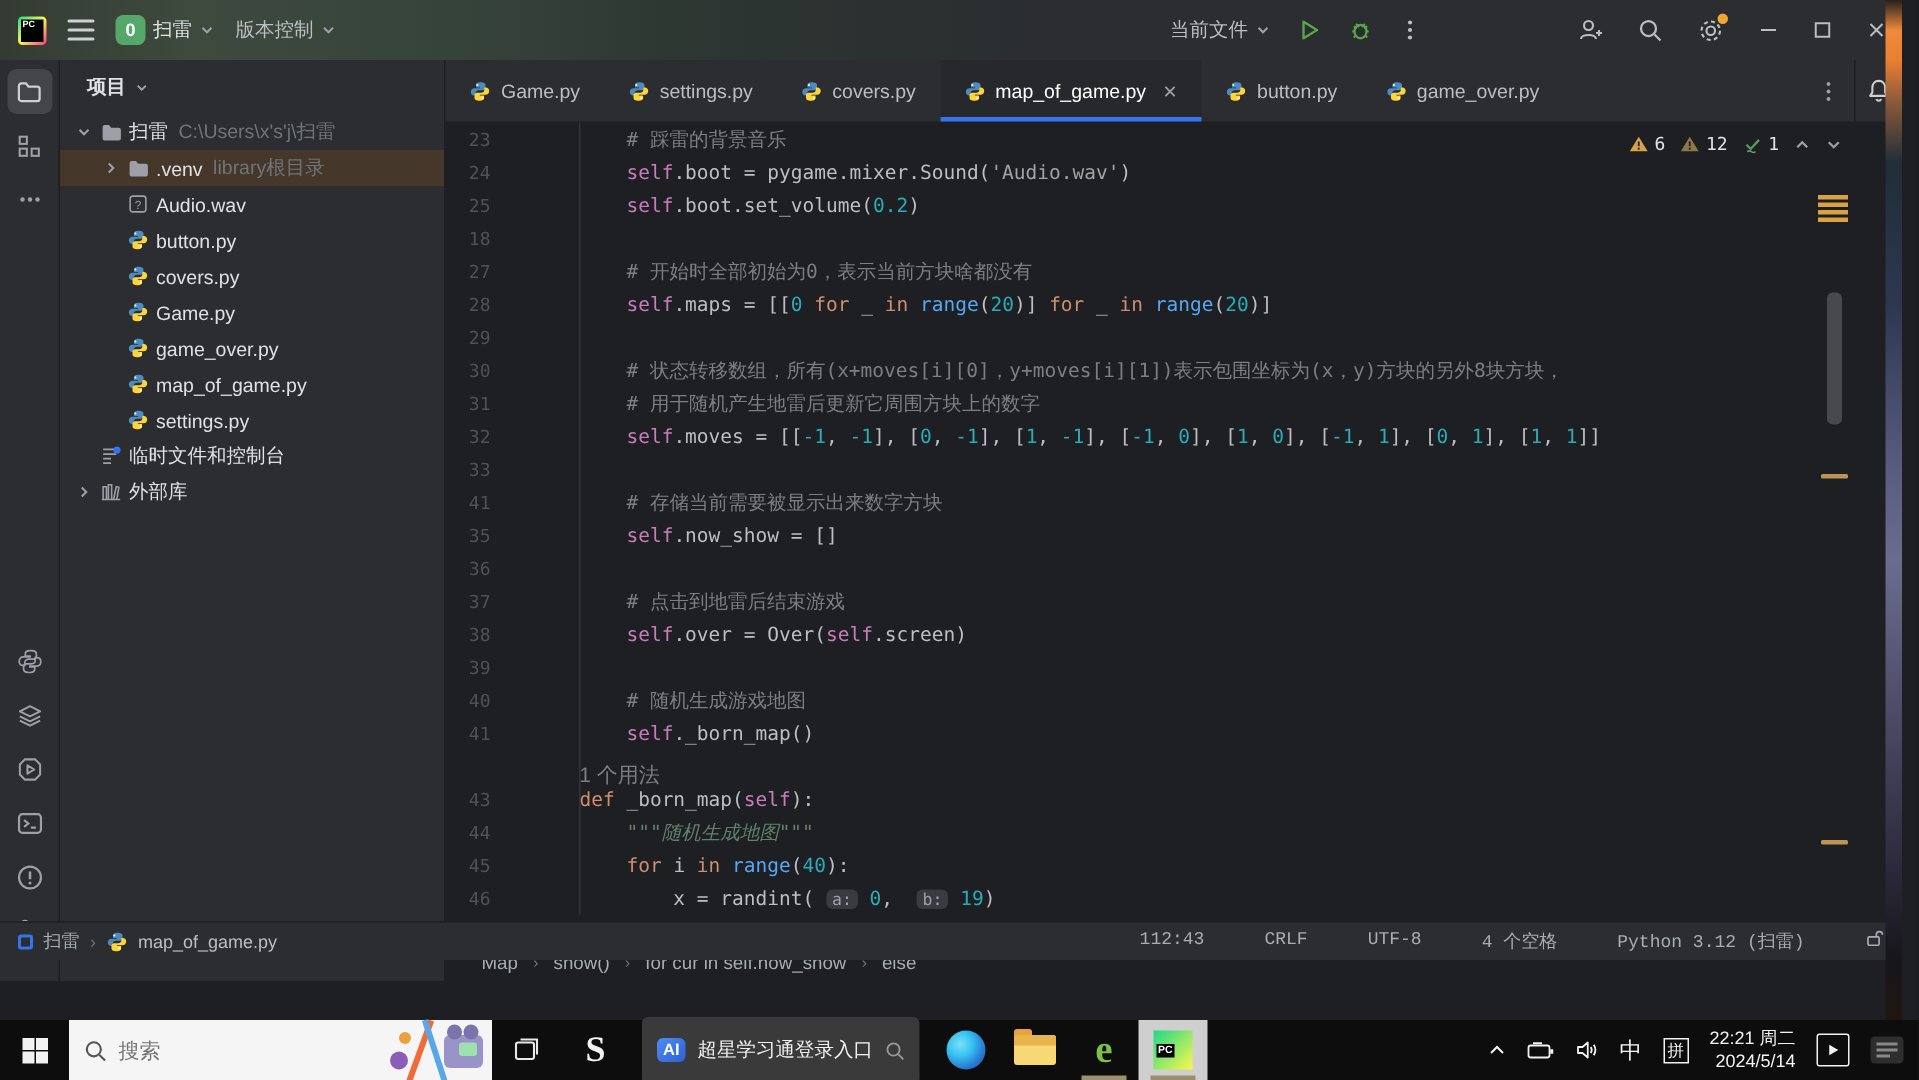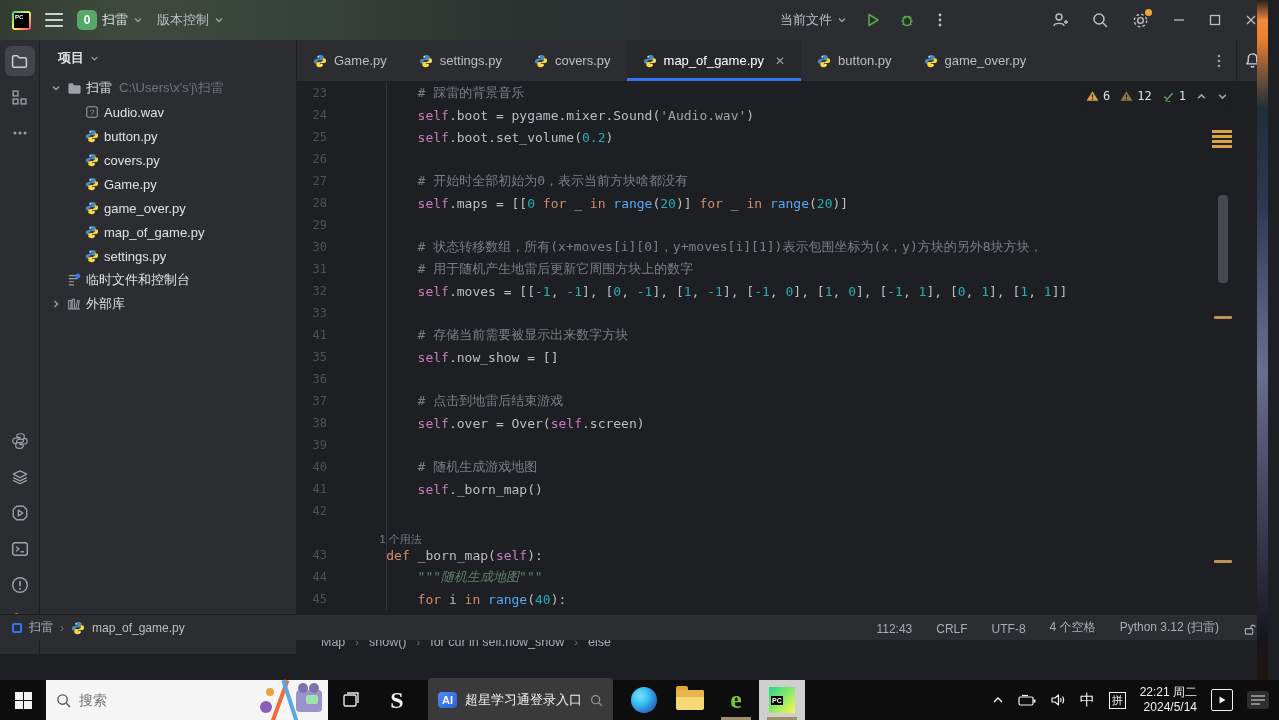--- a/index.html
+++ b/index.html
@@ -48,21 +48,21 @@
   .tab { display:flex; align-items:center; gap:7px; padding:0 16px; font-size:13px; color:#BCBEC4; position:relative; cursor:pointer; }
   .tab.active { color:#FFFFFF; background:#26282B; }
   .tab.active::after { content:""; position:absolute; left:0; right:0; bottom:0; height:3px; background:#3574F0; }
   .tab .x { color:#9DA0A8; margin-left:4px; font-size:12px; }
   .tab-right { margin-left:auto; display:flex; align-items:center; }
   .bell-sec { width:32px; height:100%; display:flex; align-items:center; justify-content:center; border-left:1px solid #1E1F22; cursor:pointer; }
   #code { position:relative; height:548px; overflow:hidden; font-family:"DejaVu Sans Mono","Liberation Mono",monospace; font-size:13px; }
   .cl { height:22px; display:flex; align-items:center; }
   .cl .num { width:30px; text-align:right; color:#4D5259; flex:none; font-size:12px; }
   .cl .src { margin-left:28px; white-space:pre; color:#BCBEC4; }
-  .cl.inlay .src { color:#7A7E85; font-size:11px; font-family:"Liberation Sans",sans-serif;margin-top:12px; }
+  .cl.inlay .src { color:#7A7E85; font-size:14px; font-family:"Liberation Sans",sans-serif;margin-top:12px; }
   .tok-d { color:#BCBEC4;text-align:right; } .tok-c { color:#7A7E85; } .tok-k { color:#CF8E6D; }
   .tok-s { color:#C77DBB; } .tok-n { color:#2AACB8; } .tok-st { color:#a3a3a3; }
   .tok-f { color:#56A8F5; } .tok-doc { color:#5F826B; font-style:italic; }
   .tok-h { color:#9DA0A8; background:#393B40; border-radius:4px; padding:0 4px; font-size:11px; }
   .indent-guide { position:absolute; left:89px; top:0; bottom:20px; width:1px; background:#313438; }
   
   #inspections { position:absolute; right:36px; top:5px; display:flex; align-items:center; gap:10px; font-size:12px; color:#DFE1E5; background:#1E1F22; padding:2px 4px; border-radius:4px; }
   #inspections .grp { display:flex; align-items:center; gap:4px; cursor:pointer; }
   
   .err-stack { position:absolute; right:36px; top:48px; width:20px; cursor:pointer; }
@@ -71,21 +71,21 @@
   .dash { position:absolute; right:36px; width:18px; height:3px; background:#BE9452; border-radius:1px; }
   .hthumb { position:absolute; left:200px; top:541px; width:643px; height:7px; background:#47494E; border-radius:4px; cursor:pointer; }
   
   #crumbs { height:24px; display:flex; align-items:center; gap:10px; padding-left:24px; font-size:12.5px; color:#A8ADB4; background:#1E1F22; }
   #crumbs .sep { color:#6F737A; font-size:11px; }
   .crumb { cursor:pointer; }
   
   #statusbar { position:absolute; left:0; bottom:40px; width:1268px; height:26px; background:#2B2D30; border-top:1px solid #1E1F22;
     display:flex; align-items:center; font-size:12px; color:#A8ADB4; padding:0 12px; }
   .sb-left { display:flex; align-items:center; gap:7px; }
-  .sb-right { margin-left:auto; display:flex; align-items:flex-end; gap:24px; }
+  .sb-right { margin-left:auto; display:flex; align-items:flex-start; gap:40px;font-family:Liberation Mono, monospace; }
   .sb-it { cursor:pointer; white-space:nowrap; }
   .proj-sq { width:10px; height:10px; border:2px solid #3574F0; border-radius:2px; }
   
   #taskbar { position:absolute; left:0; bottom:0; width:1279px; height:40px; background:#0d0d0d; display:flex; align-items:center; }
   .tk { height:40px; display:flex; align-items:center; justify-content:center; cursor:pointer; }
   #tk-start { width:46px; }
   .winlogo { display:grid; grid-template-columns:8px 8px; grid-template-rows:8px 8px; gap:1px; }
   .winlogo i { background:#f2f2f2; }
   #tk-search { width:282px; height:40px; background:#f5f5f5; display:flex; align-items:center; padding:0 10px; gap:8px; position:relative; }
   #tk-search input { border:none; outline:none; background:transparent; font-size:14px; color:#444; width:150px; font-family:"Liberation Sans",sans-serif; }
@@ -297,20 +297,34 @@
             </svg>
           </span>
           <span class="tic">
             <svg width="15" height="15" viewBox="0 0 16 16">
               <path d="M1.5 4 a1.5 1.5 0 0 1 1.5 -1.5 h3 l1.5 2 h5.5 a1.5 1.5 0 0 1 1.5 1.5 v6 a1.5 1.5 0 0 1 -1.5 1.5 h-10 a1.5 1.5 0 0 1 -1.5 -1.5 Z" fill="#9DA0A8"></path>
             </svg>
           </span>
           <span class="nm">扫雷</span>
           <span class="note">C:\Users\x's'j\扫雷</span>
         </div>
+        <div class="trow sel" style="padding-left: 26px;">
+          <span class="chev">
+            <svg width="10" height="10" viewBox="0 0 10 10">
+              <path d="M3.5 2 L6.5 5 L3.5 8" stroke="#9DA0A8" stroke-width="1.4" fill="none"></path>
+            </svg>
+          </span>
+          <span class="tic">
+            <svg width="15" height="15" viewBox="0 0 16 16">
+              <path d="M1.5 4 a1.5 1.5 0 0 1 1.5 -1.5 h3 l1.5 2 h5.5 a1.5 1.5 0 0 1 1.5 1.5 v6 a1.5 1.5 0 0 1 -1.5 1.5 h-10 a1.5 1.5 0 0 1 -1.5 -1.5 Z" fill="#9DA0A8"></path>
+            </svg>
+          </span>
+          <span class="nm">.venv</span>
+          <span class="note">library根目录</span>
+        </div>
         <div class="trow" style="padding-left: 26px;">
           <span class="chev"></span>
           <span class="tic">
             <svg width="14" height="14" viewBox="0 0 16 16">
               <rect x="2" y="2" width="12" height="12" rx="2" fill="none" stroke="#9DA0A8" stroke-width="1.2"></rect>
               <text x="8" y="11.5" font-size="9" fill="#9DA0A8" text-anchor="middle" font-family="sans-serif">?</text>
             </svg>
           </span>
           <span class="nm">Audio.wav</span>
         </div>
@@ -507,21 +521,21 @@
         </div>
         <div class="cl">
           <span class="num">24</span>
           <span class="src" style="padding-left: 8ch;"><span class="tok-s">self</span><span class="tok-d">.boot = pygame.mixer.Sound(</span><span class="tok-st">'Audio.wav'</span><span class="tok-d">)</span></span>
         </div>
         <div class="cl">
           <span class="num">25</span>
           <span class="src" style="padding-left: 8ch;"><span class="tok-s">self</span><span class="tok-d">.boot.set_volume(</span><span class="tok-n">0.2</span><span class="tok-d">)</span></span>
         </div>
         <div class="cl">
-          <span class="num">26</span>
+          <span class="num">18</span>
           <span class="src" style="padding-left: 0ch;"></span>
         </div>
         <div class="cl">
           <span class="num">27</span>
           <span class="src" style="padding-left: 8ch;"><span class="tok-c"># 开始时全部初始为0，表示当前方块啥都没有</span></span>
         </div>
         <div class="cl">
           <span class="num">28</span>
           <span class="src" style="padding-left: 8ch;"><span class="tok-s">self</span><span class="tok-d">.maps = [[</span><span class="tok-n">0</span><span class="tok-d"> </span><span class="tok-k">for</span><span class="tok-d"> _ </span><span class="tok-k">in</span><span class="tok-d"> </span><span class="tok-f">range</span><span class="tok-d">(</span><span class="tok-n">20</span><span class="tok-d">)] </span><span class="tok-k">for</span><span class="tok-d"> _ </span><span class="tok-k">in</span><span class="tok-d"> </span><span class="tok-f">range</span><span class="tok-d">(</span><span class="tok-n">20</span><span class="tok-d">)]</span></span>
         </div>
@@ -569,24 +583,20 @@
           <span class="num">39</span>
           <span class="src" style="padding-left: 0ch;"></span>
         </div>
         <div class="cl">
           <span class="num">40</span>
           <span class="src" style="padding-left: 8ch;"><span class="tok-c"># 随机生成游戏地图</span></span>
         </div>
         <div class="cl">
           <span class="num">41</span>
           <span class="src" style="padding-left: 8ch;"><span class="tok-s">self</span><span class="tok-d">._born_map()</span></span>
-        </div>
-        <div class="cl">
-          <span class="num">42</span>
-          <span class="src" style="padding-left: 0ch;"></span>
         </div>
         <div class="cl inlay">
           <span class="num"></span>
           <span class="src" style="padding-left: 4ch;">1 个用法</span>
         </div>
         <div class="cl">
           <span class="num">43</span>
           <span class="src" style="padding-left: 4ch;"><span class="tok-k">def </span><span class="tok-d">_born_map(</span><span class="tok-s">self</span><span class="tok-d">):</span></span>
         </div>
         <div class="cl">

